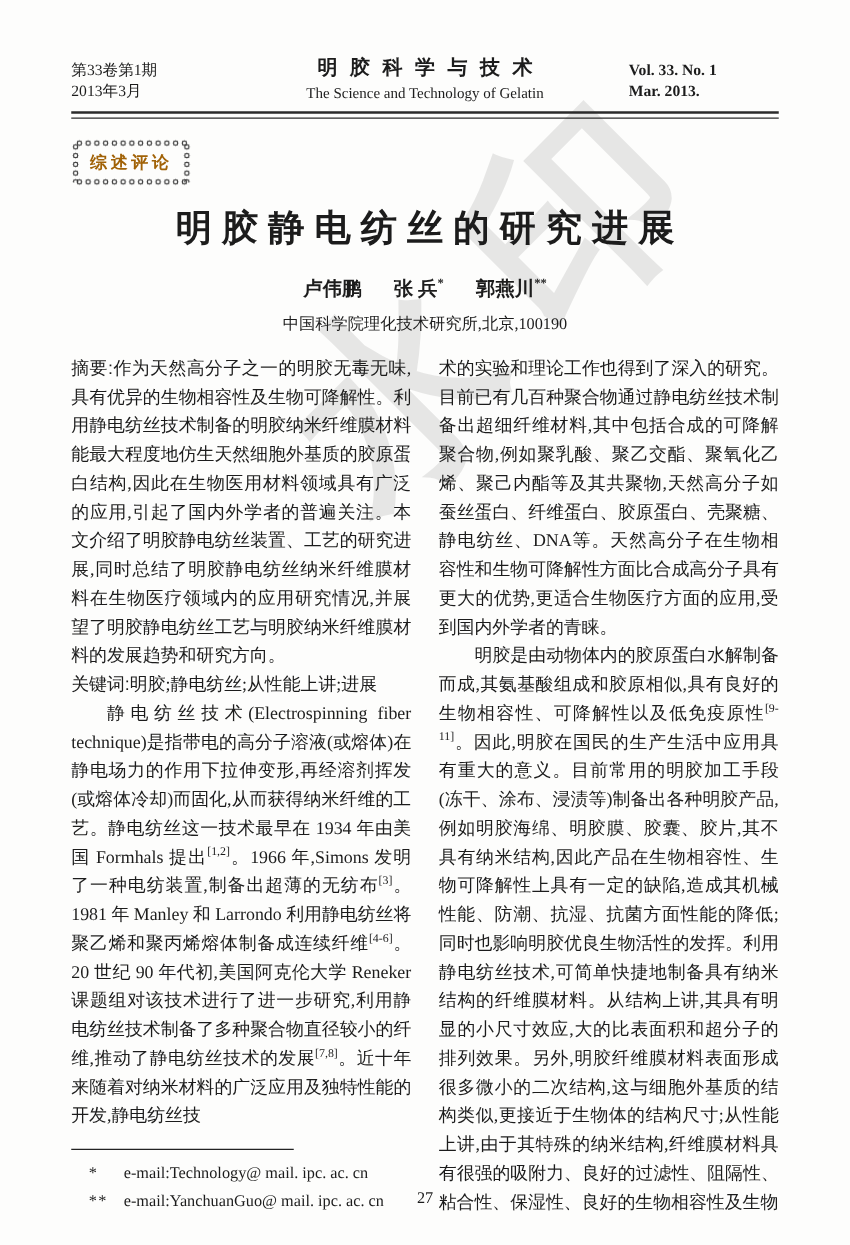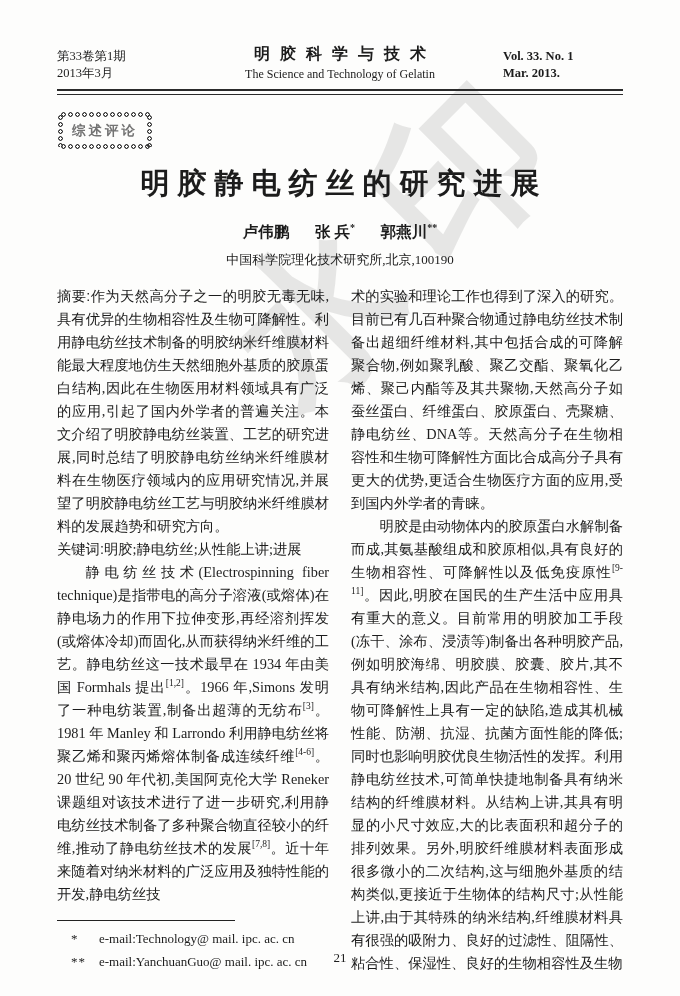--- a/index.html
+++ b/index.html
@@ -21,21 +21,21 @@
   .hdr-left,.hdr-right{font-size:12.5px;line-height:17px;width:120px;}
   .hdr-left{text-align:left;}
   .hdr-right{text-align:left;font-weight:bold;}
   .hdr-center{text-align:center;flex:1;}
   .journal-cn{font-size:16px;font-weight:bold;letter-spacing:10px;text-indent:10px;}
   .journal-en{font-size:12px;margin-top:2px;}
   .double-rule{margin-top:7px;height:3px;border-top:2.2px solid #2b2b2b;border-bottom:1.2px solid #2b2b2b;}
   
   .badge{display:inline-block;position:relative;margin-top:16px;padding:10px 15px;}
   .badge-label{font-size:13.5px;font-weight:bold;letter-spacing:3px;
-    font-family:"Liberation Sans","DejaVu Sans",sans-serif;color:#737373;}
+    font-family:"Liberation Sans","DejaVu Sans",sans-serif;color:#a16207;}
   .badge .edge{position:absolute;
     background-image:radial-gradient(circle at 3.5px 3.5px, rgba(0,0,0,0) 1px, #3a3a3a 1.35px, #3a3a3a 2.1px, rgba(0,0,0,0) 2.45px);
     background-size:7px 7px;}
   .badge .e-top{top:0;left:3px;right:3px;height:7px;background-repeat:repeat-x;}
   .badge .e-bottom{bottom:0;left:3px;right:3px;height:7px;background-repeat:repeat-x;}
   .badge .e-left{left:0;top:3px;bottom:3px;width:7px;background-repeat:repeat-y;}
   .badge .e-right{right:0;top:3px;bottom:3px;width:7px;background-repeat:repeat-y;}
   
   .title{margin:14px 0 0 0;text-align:center;font-size:29px;font-weight:bold;letter-spacing:8px;text-indent:8px;}
   .authors{margin-top:18px;text-align:center;font-size:15.5px;font-weight:bold;}
@@ -124,15 +124,15 @@
       </div>
 
       <div class="col">
         <p>术的实验和理论工作也得到了深入的研究。目前已有几百种聚合物通过静电纺丝技术制备出超细纤维材料,其中包括合成的可降解聚合物,例如聚乳酸、聚乙交酯、聚氧化乙烯、聚己内酯等及其共聚物,天然高分子如蚕丝蛋白、纤维蛋白、胶原蛋白、壳聚糖、静电纺丝、DNA等。天然高分子在生物相容性和生物可降解性方面比合成高分子具有更大的优势,更适合生物医疗方面的应用,受到国内外学者的青睐。</p>
         <p class="indent">明胶是由动物体内的胶原蛋白水解制备而成,其氨基酸组成和胶原相似,具有良好的生物相容性、可降解性以及低免疫原性<sup>[9-11]</sup>。因此,明胶在国民的生产生活中应用具有重大的意义。目前常用的明胶加工手段(冻干、涂布、浸渍等)制备出各种明胶产品,例如明胶海绵、明胶膜、胶囊、胶片,其不具有纳米结构,因此产品在生物相容性、生物可降解性上具有一定的缺陷,造成其机械性能、防潮、抗湿、抗菌方面性能的降低;同时也影响明胶优良生物活性的发挥。利用静电纺丝技术,可简单快捷地制备具有纳米结构的纤维膜材料。从结构上讲,其具有明显的小尺寸效应,大的比表面积和超分子的排列效果。另外,明胶纤维膜材料表面形成很多微小的二次结构,这与细胞外基质的结构类似,更接近于生物体的结构尺寸;从性能上讲,由于其特殊的纳米结构,纤维膜材料具有很强的吸附力、良好的过滤性、阻隔性、粘合性、保湿性、良好的生物相容性及生物</p>
       </div>
 
     </div>
   </div>
 
-  <div class="page-number">21</div>
+  <div class="page-number">27</div>
 
 </div>
 
 </body></html>

